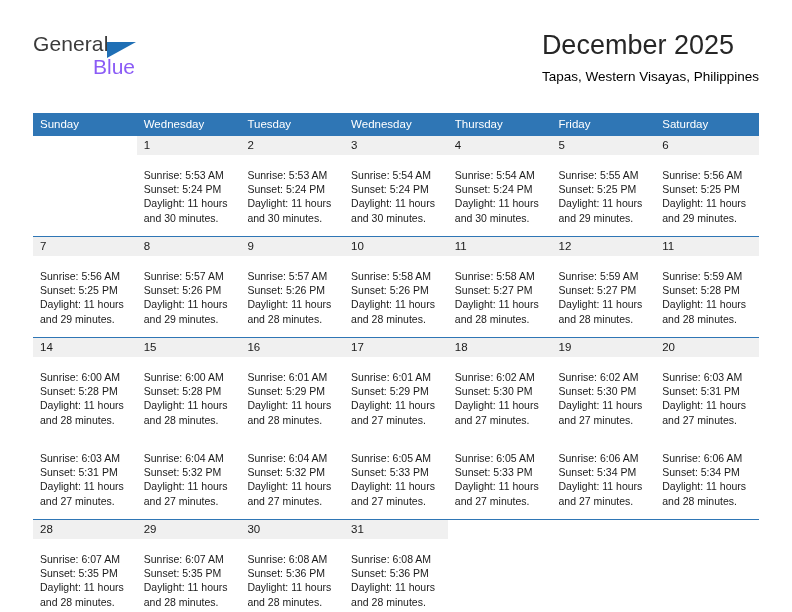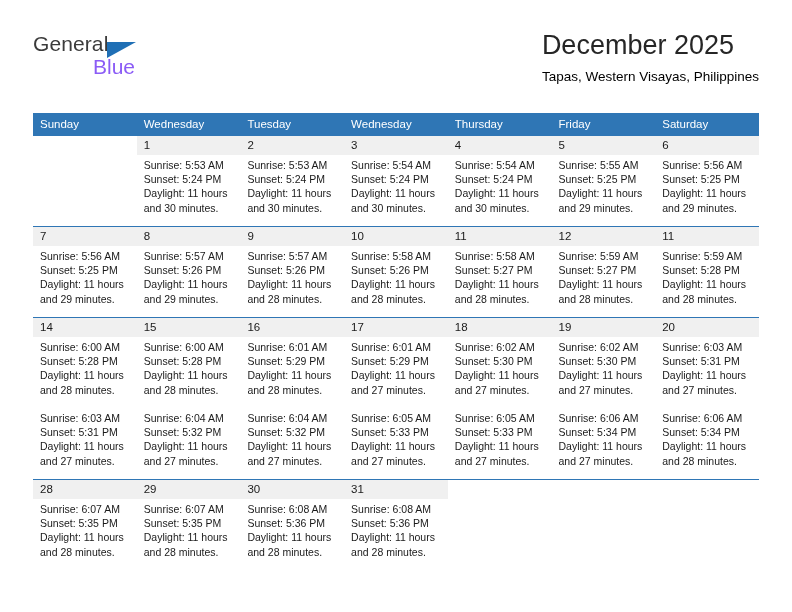--- a/index.html
+++ b/index.html
@@ -124,21 +124,21 @@
     border-top-color: #2f76b5;
   }
   tr.numrow.first td.empty {
     background: #ffffff;
   }
 
   tr.inforow td {
     background: #ffffff;
     font-size: 10.5px;
     color: #1a1a1a;
-    padding: 3px 6px 6px 7px;
+    padding: 13px 6px 6px 7px;
     line-height: 14.2px;
     vertical-align: top;
     height: 62px;
   }
   .info-line {
     display: block;
     white-space: nowrap;
   }
   .daylight-line {
     display: block;

